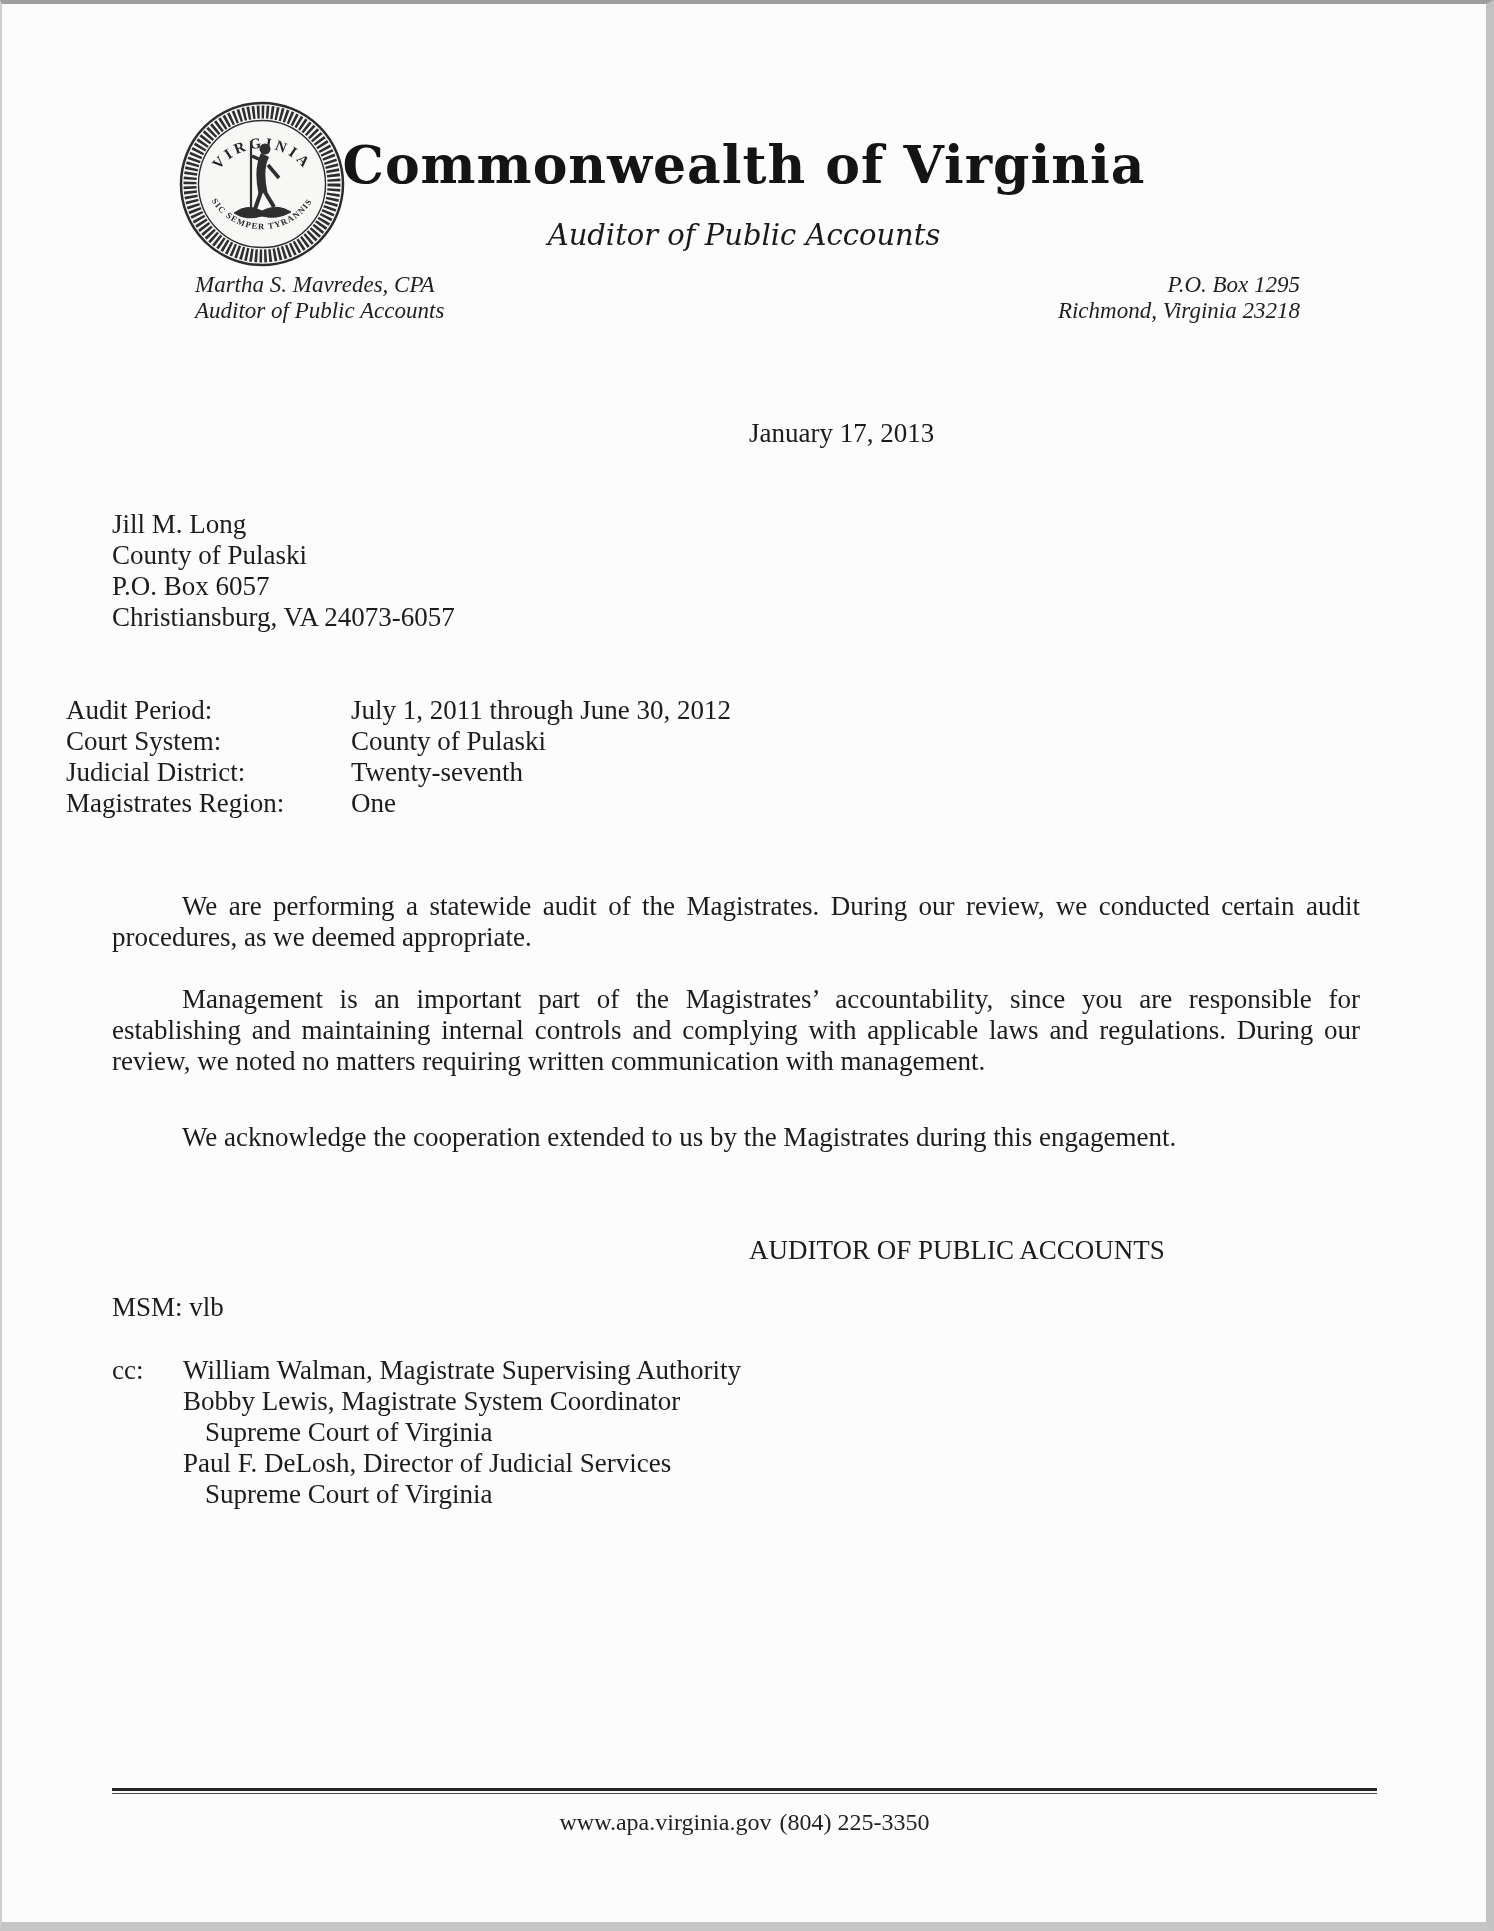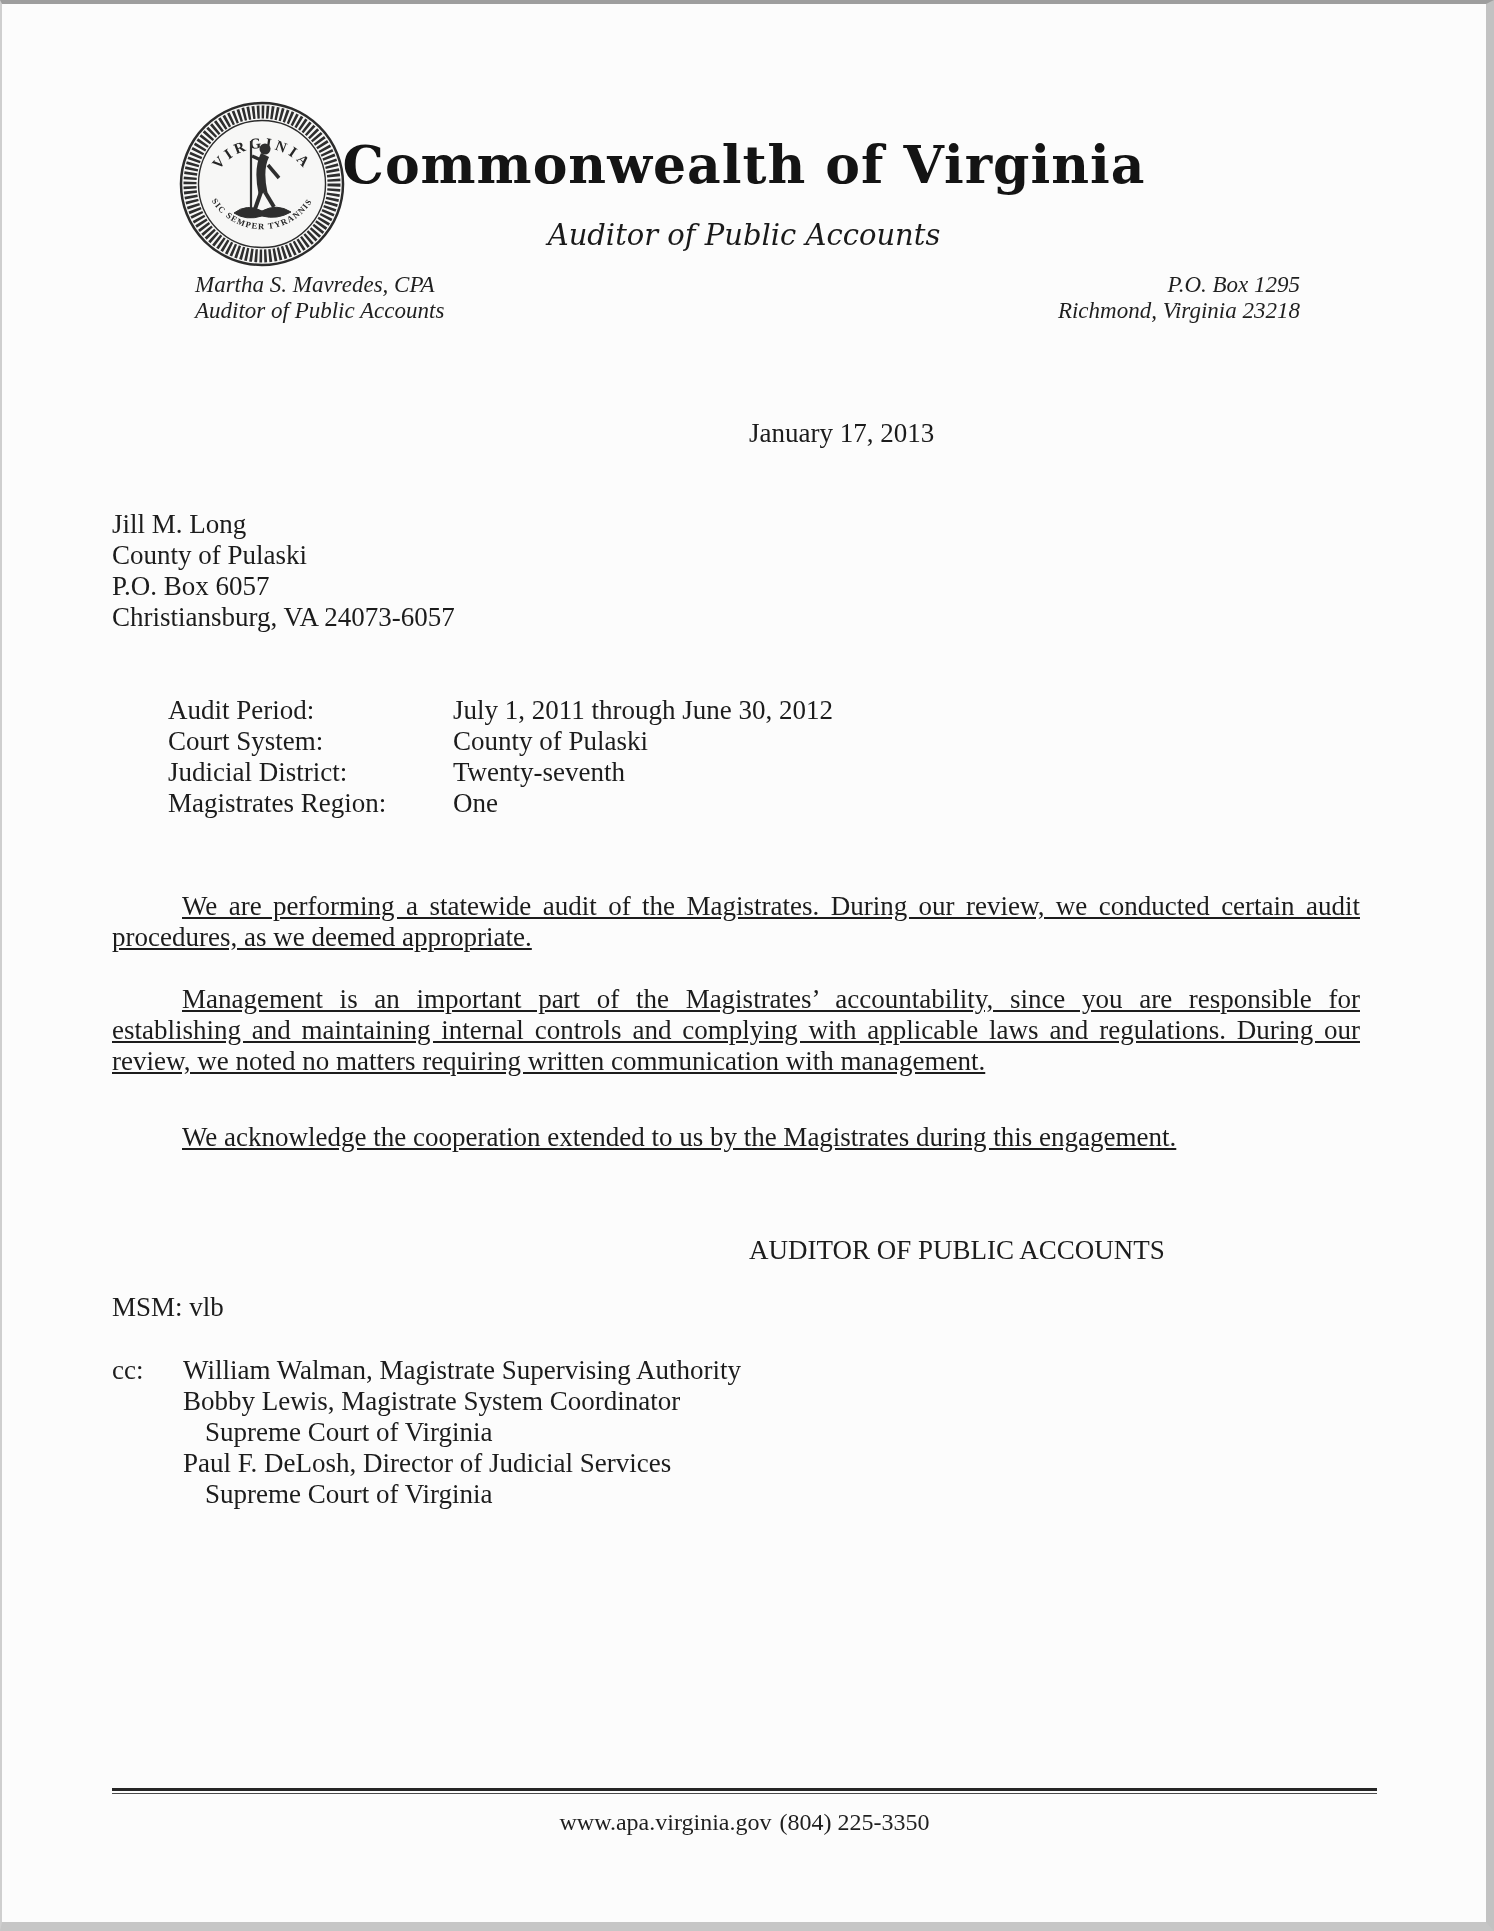--- a/index.html
+++ b/index.html
@@ -32,25 +32,25 @@
   }
   .contact-row{
     display:flex;justify-content:space-between;
     padding:0 186px 0 193px;margin-top:20px;
     font-size:23px;line-height:26px;color:#1f1f1f;font-style:italic;
   }
   .contact-right{text-align:right;}
   
   .date-line{margin-top:94px;padding-left:747px;font-size:27px;line-height:31px;}
   .recipient{margin-top:60px;padding-left:110px;font-size:27px;line-height:31px;}
-  .audit-info{margin-top:62px;padding-left:118px;font-size:27px;line-height:31px;margin-left:48px;}
+  .audit-info{margin-top:62px;padding-left:64px;font-size:27px;line-height:31px;}
   .audit-row{display:flex;}
   .audit-label{width:285px;flex:0 0 285px;}
   .paragraphs{margin-top:72px;padding:0 126px 0 110px;font-size:27px;line-height:31px;}
-  .paragraphs p{margin:17px 0 31px 0;text-align:justify;text-indent:70px;text-decoration:underline;}
+  .paragraphs p{margin:17px 0 31px 0;text-align:justify;text-indent:70px;}
   .paragraphs p.last{margin-top:45px;margin-bottom:0;}
   .signature-line{margin-top:82px;padding-left:747px;font-size:27px;line-height:31px;}
   .reference-line{margin-top:26px;padding-left:110px;font-size:27px;line-height:31px;}
   .cc-block{display:flex;margin-top:32px;padding-left:110px;font-size:27px;line-height:31px;}
   .cc-label{width:71px;flex:0 0 71px;}
   .cc-entry{white-space:nowrap;}
   .cc-entry.indent{padding-left:22px;}
   
   .footer{position:absolute;left:110px;right:109px;top:1784px;}
   .footer-rule-thick{border-top:3px solid #262626;}

